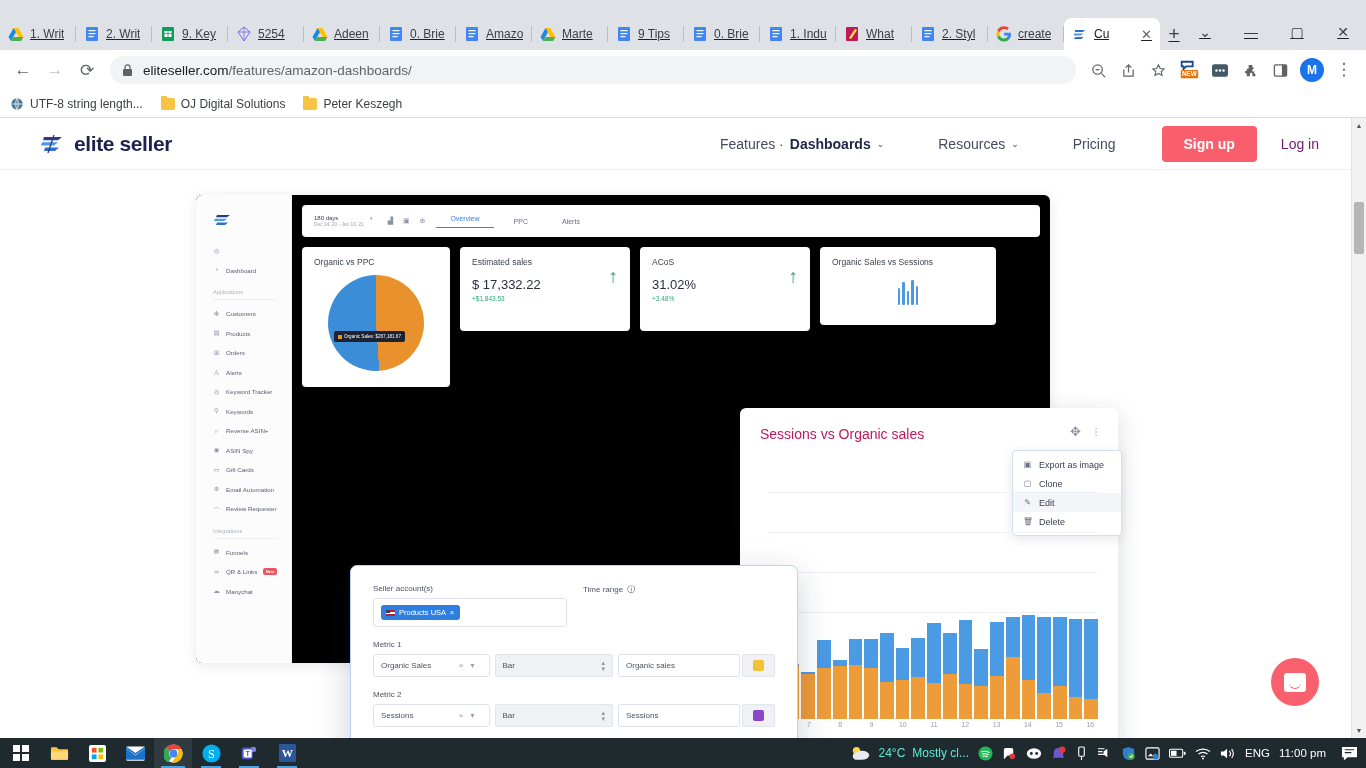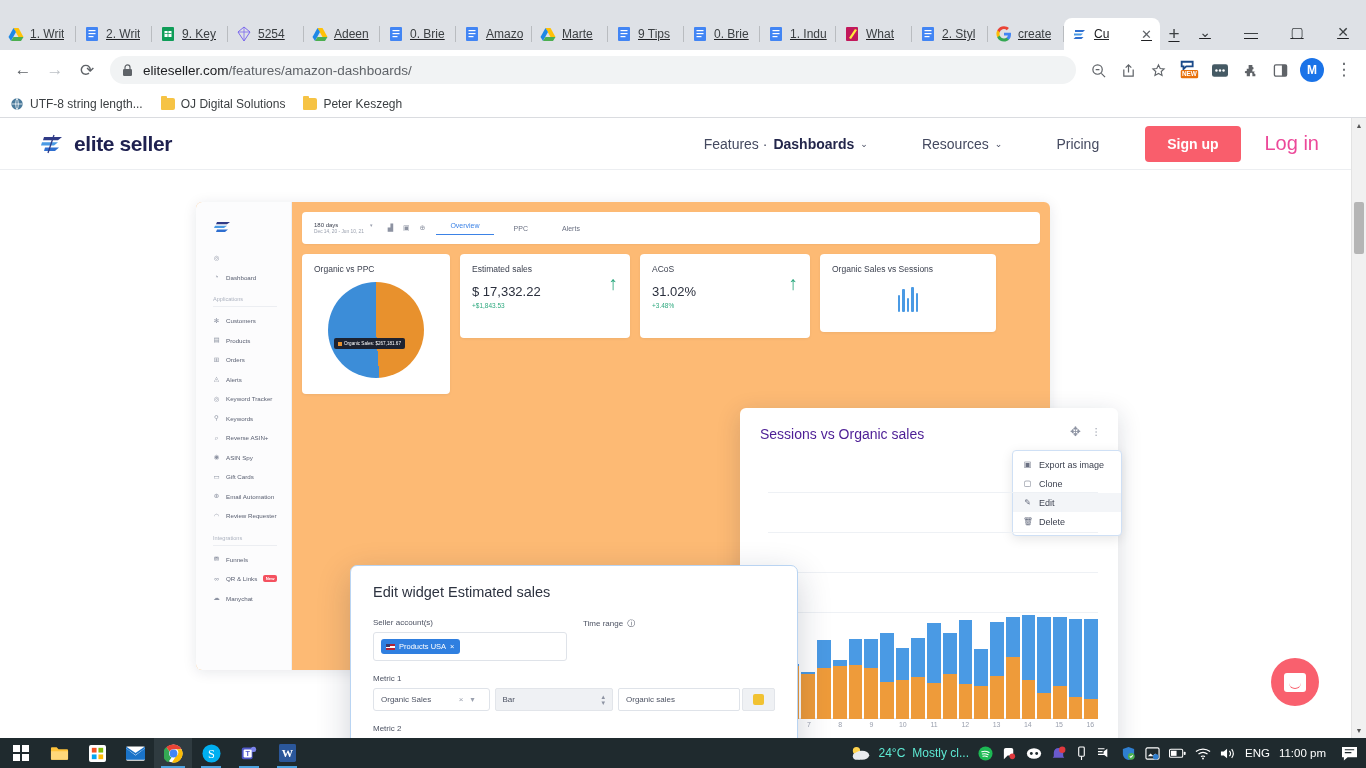--- a/index.html
+++ b/index.html
@@ -71,27 +71,27 @@
   .logo-mark { width: 26px; height: 20px; display: block; }
   .logo-text { font-size: 21px; font-weight: bold; color: #1f2150; letter-spacing: -0.4px; }
   .site-nav { margin-left: auto; display: flex; align-items: center; gap: 10px; }
   .nav-item { padding: 0 22px; font-size: 14px; color: #454a60; display: flex; align-items: center; gap: 6px; white-space: nowrap; }
   .nav-item b { color: #23264b; font-weight: bold; }
   .caret { font-size: 9px; color: #454a60; }
   .btn-signup {
     background: #f95e6c; color: #fff; font-weight: bold; font-size: 14px;
     padding: 10px 22px; border-radius: 4px; margin: 0 14px;
   }
-  .nav-login { font-size: 20px; color: #ec4899; padding-right: 6px; }
+  .nav-login { font-size: 14px; color: #701a75; padding-right: 6px; }
 
   
   .hero { position: relative; height: 560px; background: #fff; }
   .dash-card {
-    position: absolute; left: 196px; top: 32px; width: 854px; height: 468px;
-    background: #fdba74; border-radius: 6px; box-shadow: 0 2px 14px rgba(20,30,60,.10);
+    position: absolute; left: 196px; top: 25px; width: 854px; height: 468px;
+    background: #000000; border-radius: 6px; box-shadow: 0 2px 14px rgba(20,30,60,.10);
   }
   .dash-sidebar { position: absolute; left: 0; top: 0; width: 96px; height: 100%; background: #fcfcfd; border-right: 1px solid #eef0f3; border-radius: 6px 0 0 6px; padding-top: 10px; }
   .ds-logo { width: 18px; height: 14px; margin: 8px 0 14px 18px; display: block; }
   .ds-item { display: flex; align-items: center; gap: 6px; height: 19.5px; padding-left: 17px; font-size: 6.2px; color: #5a6072; }
   .ds-ico { width: 7px; height: 7px; flex: 0 0 7px; color: #8e94a3; display: flex; align-items: center; justify-content: center; font-size: 6.5px; line-height: 1; }
   .ds-section { font-size: 5.6px; color: #adb3c0; padding-left: 17px; margin: 9px 0 4px; }
   .ds-div { height: 1px; background: #eceef2; margin: 2px 14px 4px 17px; }
   .badge-new { background: #f4515f; color: #fff; font-size: 4.2px; padding: 1px 2.5px; border-radius: 2px; font-weight: bold; }
 
   .dash-main { position: absolute; left: 96px; top: 0; right: 0; bottom: 0; padding: 10px; }
@@ -126,21 +126,21 @@
 
   .spark { display: flex; gap: 2px; align-items: flex-end; justify-content: center; height: 26px; margin-top: 12px; }
   .spark i { width: 2.5px; background: #4a9ae4; display: block; border-radius: 1px; }
 
   
   .widget-panel {
     position: absolute; left: 740px; top: 238px; width: 378px; height: 345px;
     background: #fff; border-radius: 6px; box-shadow: 0 6px 24px rgba(20,30,60,.16);
     padding: 18px 20px;
   }
-  .wp-title { font-size: 14px; color: #4c1d95; }
+  .wp-title { font-size: 14px; color: #be185d; }
   .wp-tools { position: absolute; right: 16px; top: 16px; display: flex; gap: 10px; color: #8d93a2; align-items: center; }
   .ctx-menu {
     position: absolute; right: -4px; top: 42px; width: 110px; background: #fff;
     border: 1px solid #cfe0f5; border-radius: 4px; box-shadow: 0 3px 12px rgba(0,0,0,.10); padding: 4px 0;
   }
   .ctx-item { display: flex; align-items: center; gap: 7px; font-size: 9px; color: #3d4250; padding: 4.5px 10px; }
   .ctx-item.hl { background: #f3f5f8; }
   .ctx-ico { width: 9px; text-align: center; font-size: 8px; color: #6a7082; }
 
   .chart-box { position: absolute; left: 20px; right: 20px; top: 62px; bottom: 18px; }
@@ -739,21 +739,20 @@
                 <span>14</span>
                 <span></span>
                 <span>15</span>
                 <span></span>
                 <span>16</span>
               </div>
           </div>
         </div>
 
         <div class="modal">
-          <div class="modal-title">Edit widget Estimated sales</div>
           <div class="row2">
             <div class="col-a">
               <div class="fld-label">Seller account(s)</div>
               <div class="input-box">
                 <span class="chip">
                   <span class="flag"></span>
                   <span>Products USA</span>
                   <span>×</span>
                 </span>
               </div>

